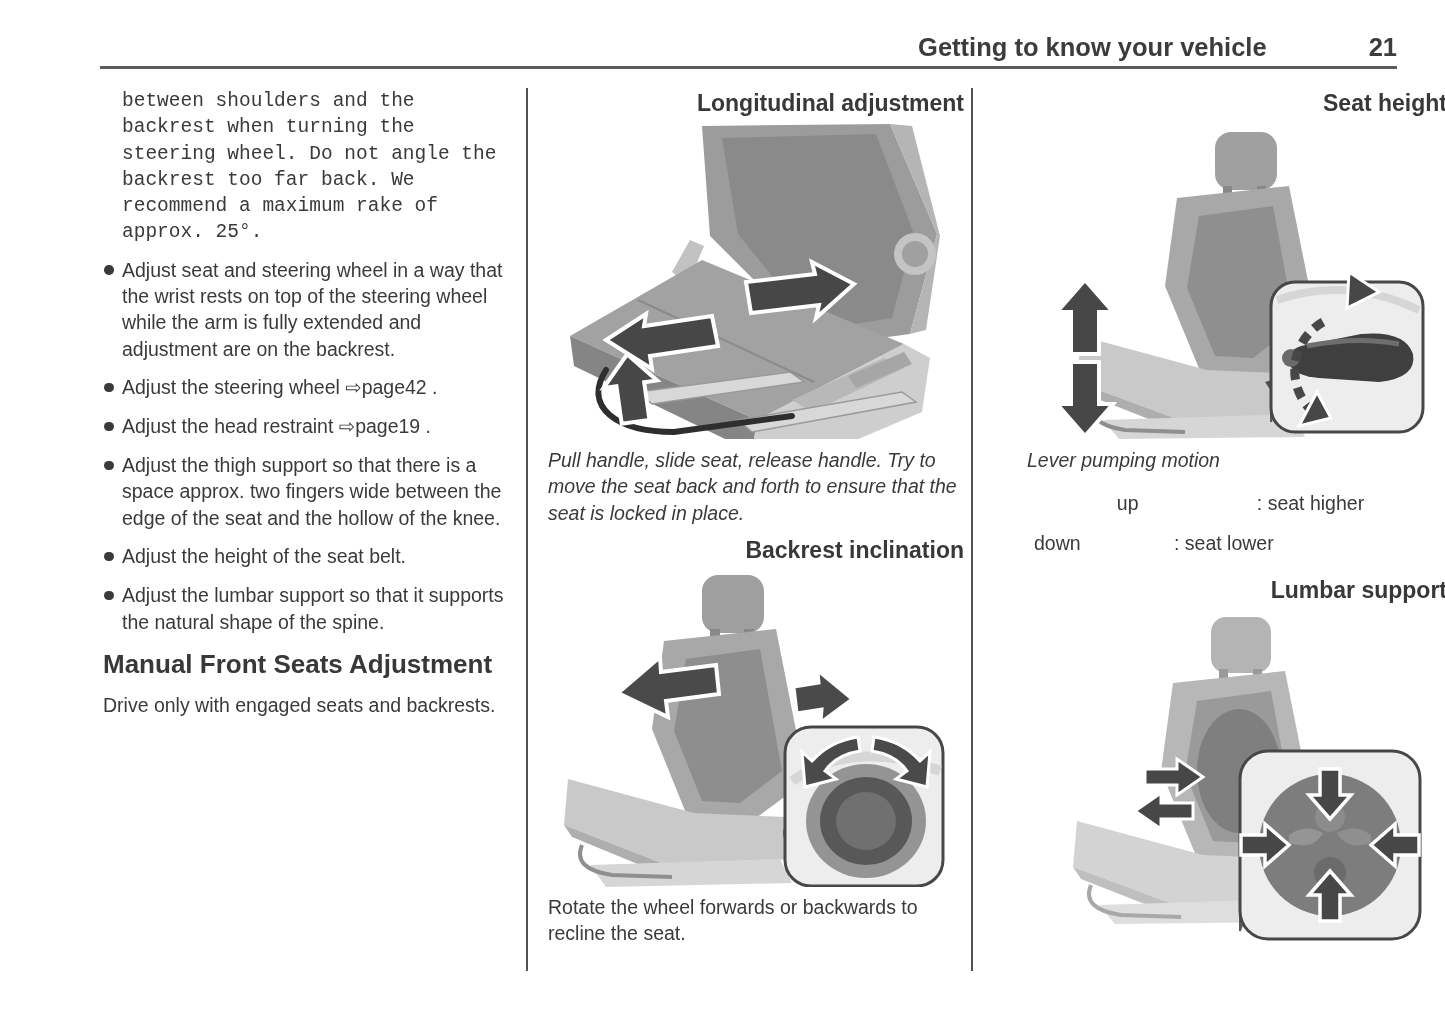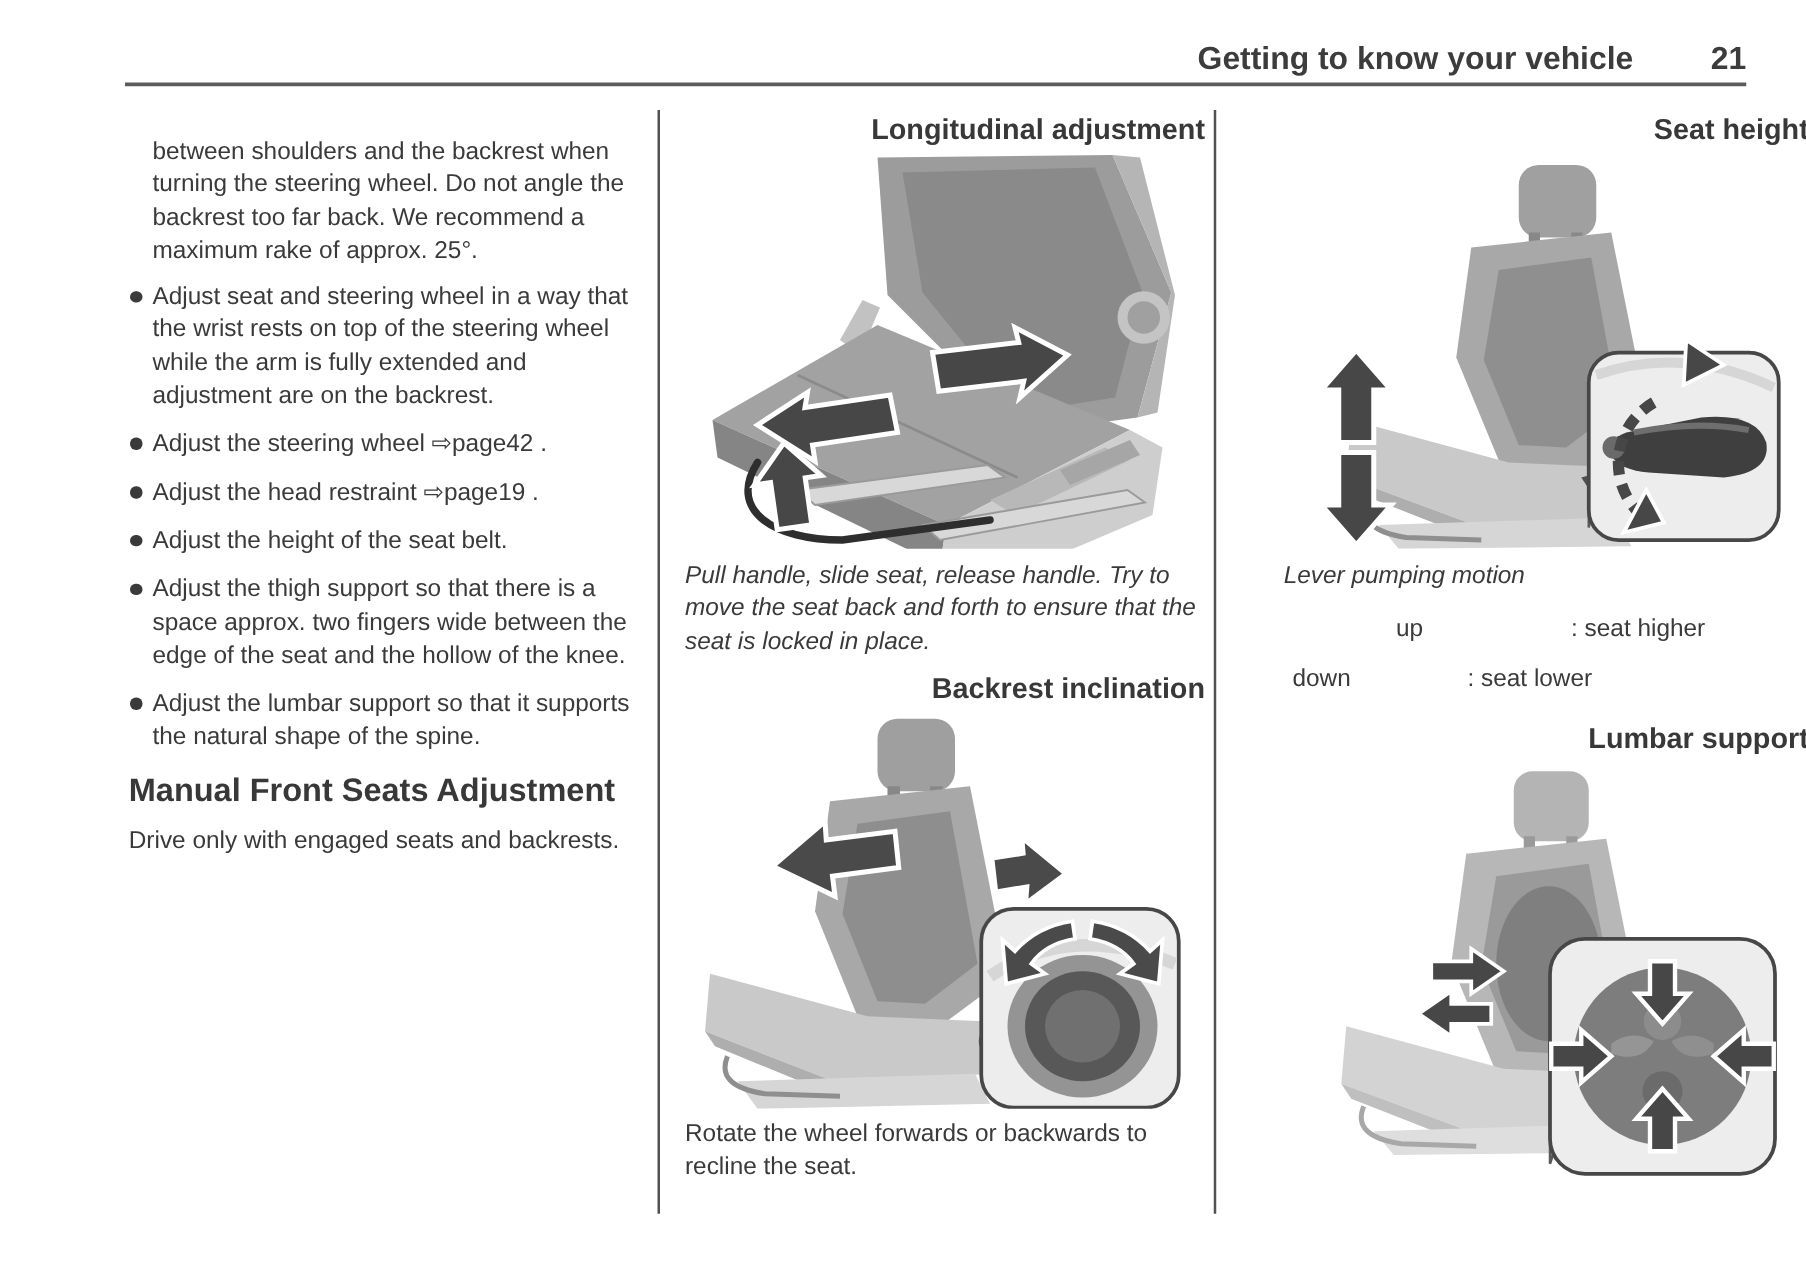--- a/index.html
+++ b/index.html
@@ -4,32 +4,32 @@
 <style>
   html,body{margin:0;padding:0;}
   body{
     width:1445px;height:1018px;background:#ffffff;
     font-family:"Liberation Sans", sans-serif;color:#3a3a3a;
     position:relative;overflow:hidden;
   }
   .page{position:absolute;inset:0;}
   
   .hdr{position:absolute;left:100px;top:32px;width:1297px;
-       display:flex;justify-content:flex-end;align-items:baseline;gap:62px;
+       display:flex;justify-content:flex-end;align-items:baseline;gap:102px;
        font-weight:bold;font-size:25.5px;line-height:30px;color:#3c3c3c;}
   .hdr-rule{position:absolute;left:100px;top:66px;width:1297px;height:2.5px;background:#5c5c5c;}
   .vrule{position:absolute;top:88px;height:883px;width:2px;background:#515151;}
   .v1{left:526px}.v2{left:971px}
   
   .col{position:absolute;top:88px;font-size:19.5px;line-height:26.3px;}
   .col1{left:103px;width:414px;}
   .col2{left:548px;width:416px;}
   .col3{left:993px;width:420px;margin-left:34px;}
   p{margin:0;}
-  .cont{padding-left:19px;margin-top:20px;}
+  .cont{padding-left:19px;margin-top:0;font-family:Liberation Mono, monospace;}
   ul.bullets{list-style:none;margin:11px 0 0;padding:0;}
   ul.bullets li{position:relative;padding-left:19px;margin-bottom:12.5px;}
   .dot{position:absolute;left:1px;top:8.5px;width:9.5px;height:9.5px;border-radius:50%;background:#3a3a3a;}
   h1{font-size:26px;line-height:35.5px;margin:12px 0 9px;font-weight:bold;color:#383838;}
   h2{font-size:23px;line-height:27px;margin:0;font-weight:bold;color:#383838;text-align:right;}
   .mt2{margin-top:2px;}
   .h2b{margin-top:11px;}
   .h2c{margin-top:21px;}
   figure{margin:0;}
   .fig1{margin:7px 0 0 4px;display:block;}
@@ -55,22 +55,22 @@
   <div class="hdr-rule"></div>
   <div class="vrule v1"></div>
   <div class="vrule v2"></div>
 
   <section class="col col1">
     <p class="cont">between shoulders and the backrest when turning the steering wheel. Do not angle the backrest too far back. We recommend a maximum rake of approx. 25°.</p>
     <ul class="bullets">
       <li><span class="dot"></span><span>Adjust seat and steering wheel in a way that the wrist rests on top of the steering wheel while the arm is fully extended and adjustment are on the backrest.</span></li>
       <li><span class="dot"></span><span>Adjust the steering wheel ⇨page42 .</span></li>
       <li><span class="dot"></span><span>Adjust the head restraint ⇨page19 .</span></li>
+      <li><span class="dot"></span><span>Adjust the thigh support so that there is a space approx. two fingers wide between the edge of the seat and the hollow of the knee.</span></li>
       <li><span class="dot"></span><span>Adjust the height of the seat belt.</span></li>
-      <li><span class="dot"></span><span>Adjust the thigh support so that there is a space approx. two fingers wide between the edge of the seat and the hollow of the knee.</span></li>
       <li><span class="dot"></span><span>Adjust the lumbar support so that it supports the natural shape of the spine.</span></li>
     </ul>
     <h1>Manual Front Seats Adjustment</h1>
     <p>Drive only with engaged seats and backrests.</p>
   </section>
 
   <section class="col col2">
     <h2 class="mt2">Longitudinal adjustment</h2>
 
     <figure>

